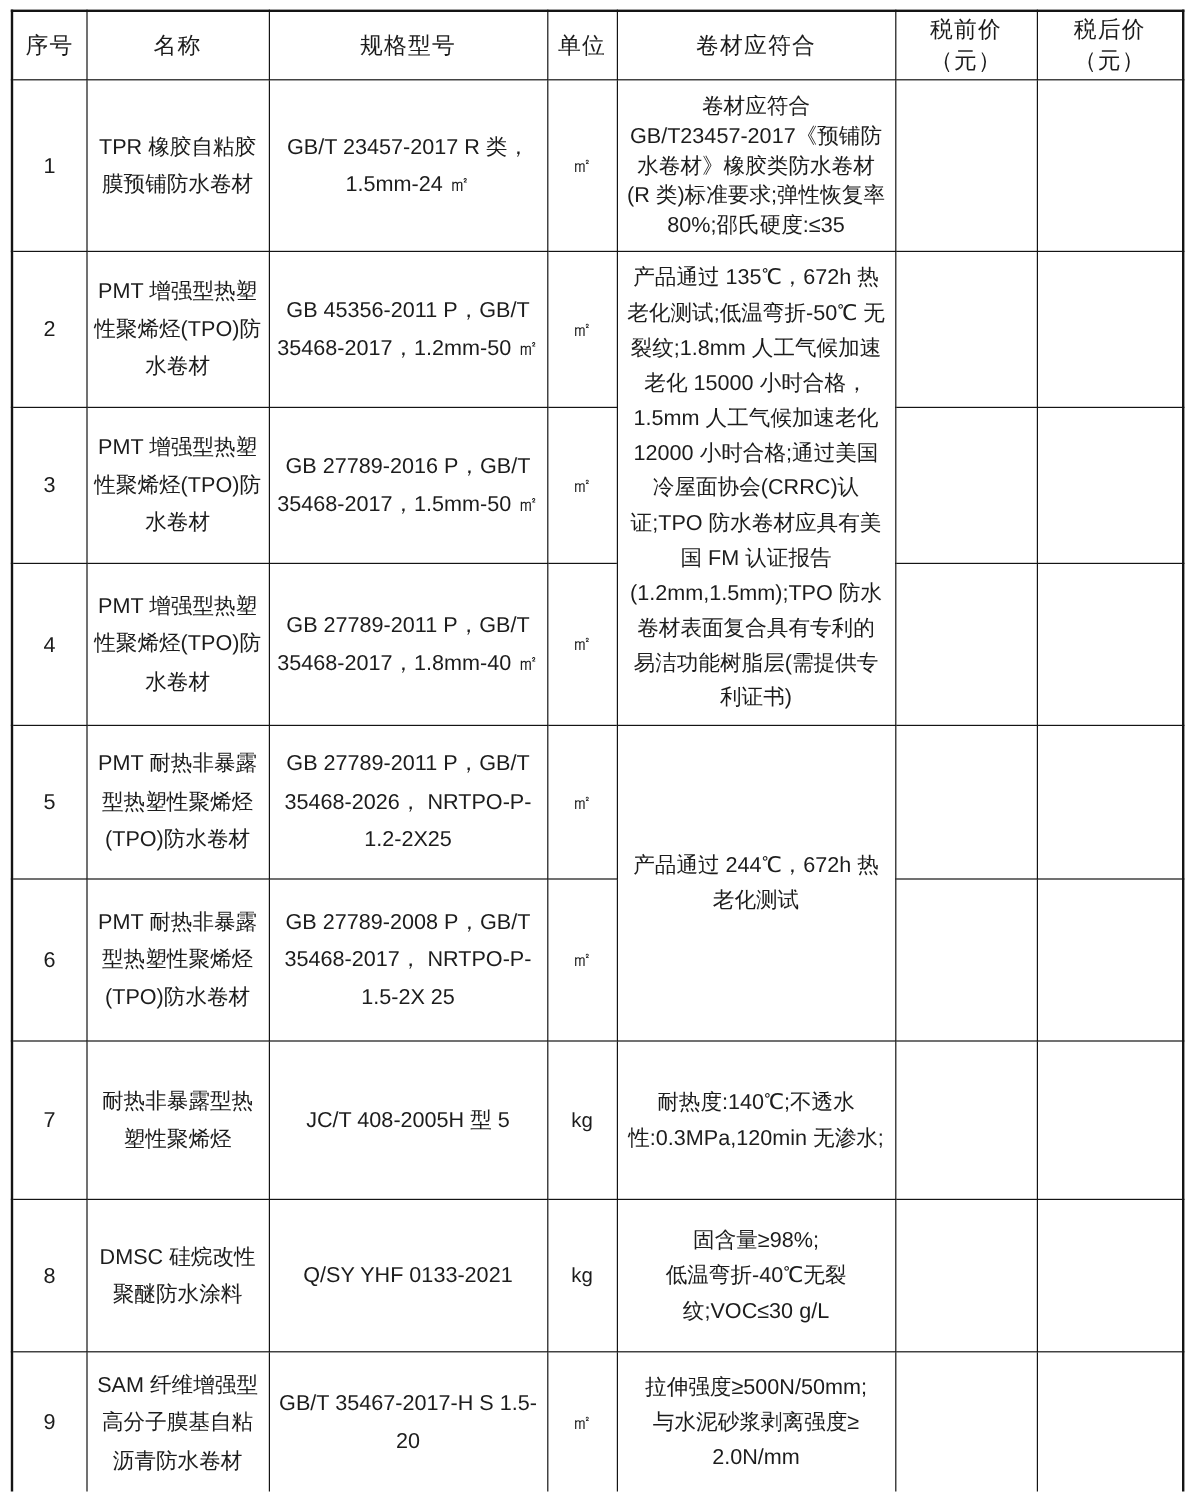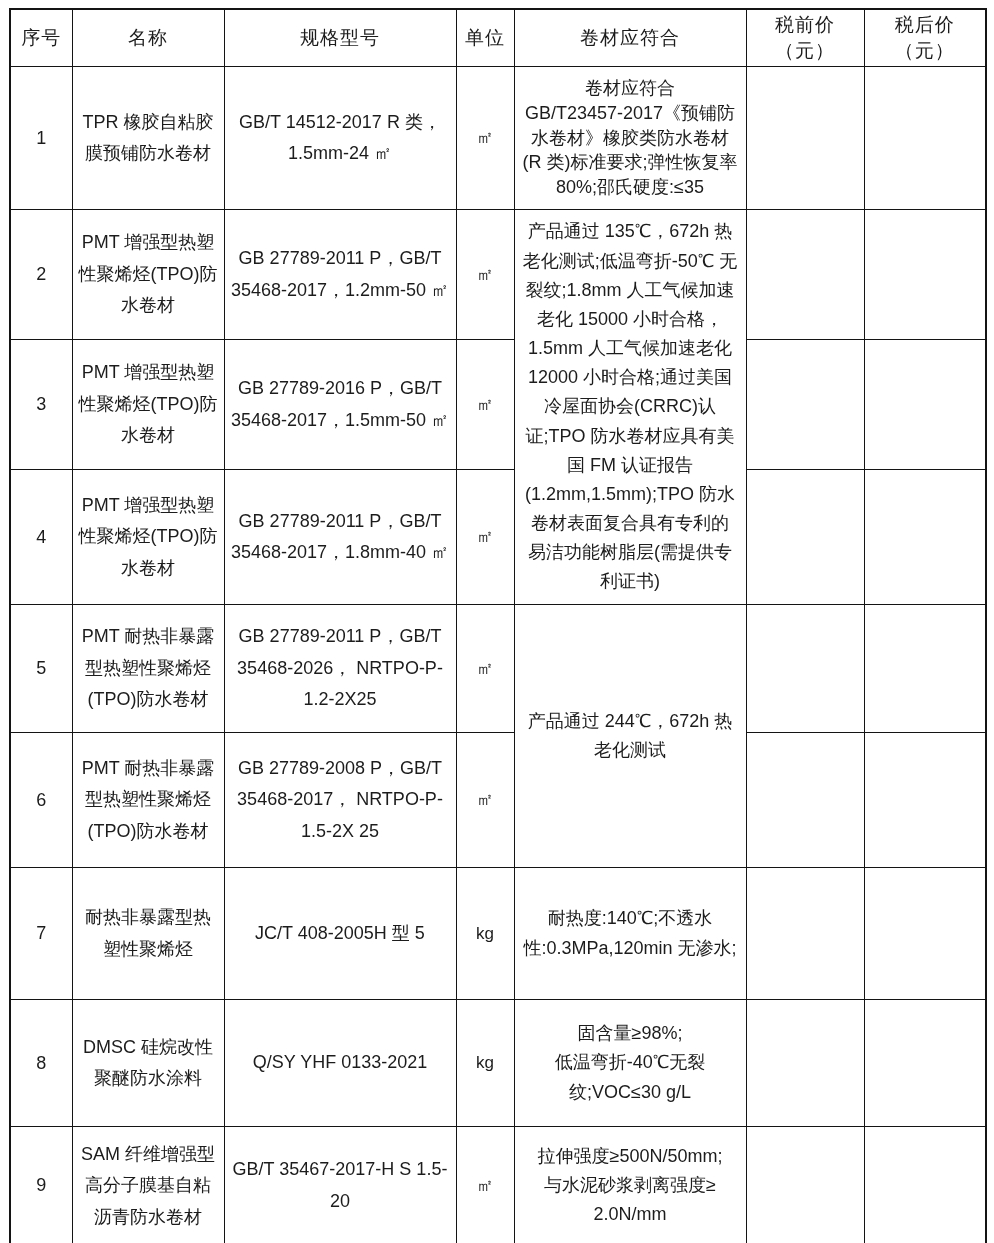--- a/index.html
+++ b/index.html
@@ -80,31 +80,31 @@
         <th>单位</th>
         <th>卷材应符合</th>
         <th>税前价（元）</th>
         <th>税后价（元）</th>
       </tr>
     </thead>
     <tbody>
       <tr style="height:143px;">
         <td class="c-no">1</td>
         <td class="c-name">TPR 橡胶自粘胶膜预铺防水卷材</td>
-        <td class="c-spec">GB/T 14512-2017 R 类，1.5mm-24 ㎡</td>
+        <td class="c-spec">GB/T 23457-2017 R 类，1.5mm-24 ㎡</td>
         <td class="c-unit">㎡</td>
         <td class="c-notes tight">卷材应符合
 GB/T23457-2017《预铺防水卷材》橡胶类防水卷材(R 类)标准要求;弹性恢复率 80%;邵氏硬度:≤35</td>
         <td class="c-price"></td>
         <td class="c-price"></td>
       </tr>
       <tr style="height:130px;">
         <td class="c-no">2</td>
         <td class="c-name">PMT 增强型热塑性聚烯烃(TPO)防水卷材</td>
-        <td class="c-spec">GB 27789-2011 P，GB/T 35468-2017，1.2mm-50 ㎡</td>
+        <td class="c-spec">GB 45356-2011 P，GB/T 35468-2017，1.2mm-50 ㎡</td>
         <td class="c-unit">㎡</td>
         <td class="c-notes" rowspan="3">产品通过 135℃，672h 热老化测试;低温弯折-50℃ 无裂纹;1.8mm 人工气候加速老化 15000 小时合格，1.5mm 人工气候加速老化 12000 小时合格;通过美国冷屋面协会(CRRC)认证;TPO 防水卷材应具有美国 FM 认证报告(1.2mm,1.5mm);TPO 防水卷材表面复合具有专利的易洁功能树脂层(需提供专利证书)</td>
         <td class="c-price"></td>
         <td class="c-price"></td>
       </tr>
       <tr style="height:130px;">
         <td class="c-no">3</td>
         <td class="c-name">PMT 增强型热塑性聚烯烃(TPO)防水卷材</td>
         <td class="c-spec">GB 27789-2016 P，GB/T 35468-2017，1.5mm-50 ㎡</td>
         <td class="c-unit">㎡</td>

